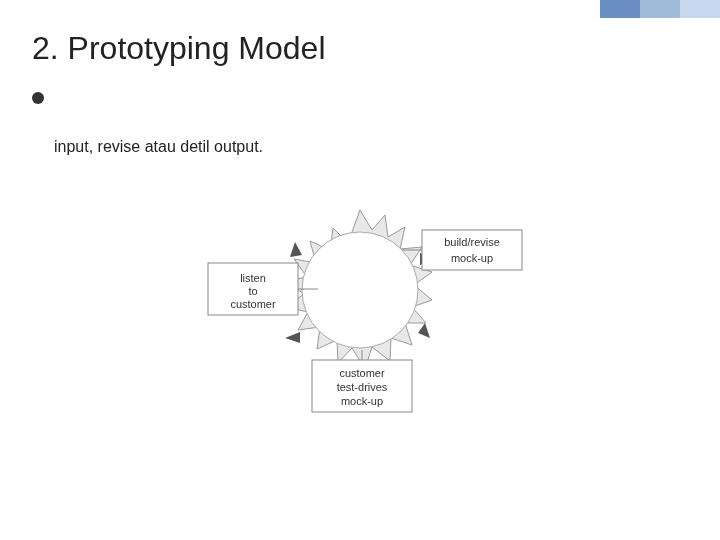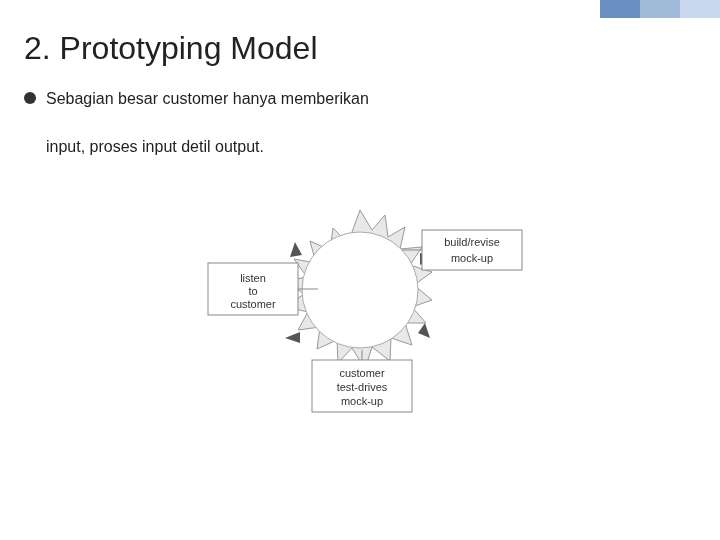--- a/index.html
+++ b/index.html
@@ -16,21 +16,21 @@
     
     .corner-accent {
       position: absolute;
       top: 0;
       right: 0;
       width: 120px;
       height: 18px;
     }
 
     .page-container {
-      padding: 30px 24px;
+      padding: 30px 32px;
     }
 
     .slide-title {
       font-size: 32px;
       font-weight: normal;
       color: #222;
       margin-bottom: 20px;
     }
 
     .bullet-point {
@@ -77,23 +77,23 @@
   <rect x="80" y="0" width="40" height="18" fill="#c8d8ee"></rect>
 </svg>
 
 <div class="page-container">
 
   <h1 class="slide-title">2. Prototyping Model</h1>
 
   <div class="bullet-point">
     <div class="bullet-dot"></div>
     <div class="bullet-text">
-      <span>Sebagian  besar  customer  hanya  memberikan</span><br>
       <br>
-      <span>input, proses input detil output.</span>
+      <br>
+      <span>input, revise atau detil output.</span>
     </div>
   </div>
 
   <div class="diagram-container">
     <div class="diagram-svg-wrap">
       <svg viewBox="0 0 340 250" xmlns="http://www.w3.org/2000/svg" width="340" height="250">
 
         <defs>
 
           <path id="gear-path" d=""></path>

